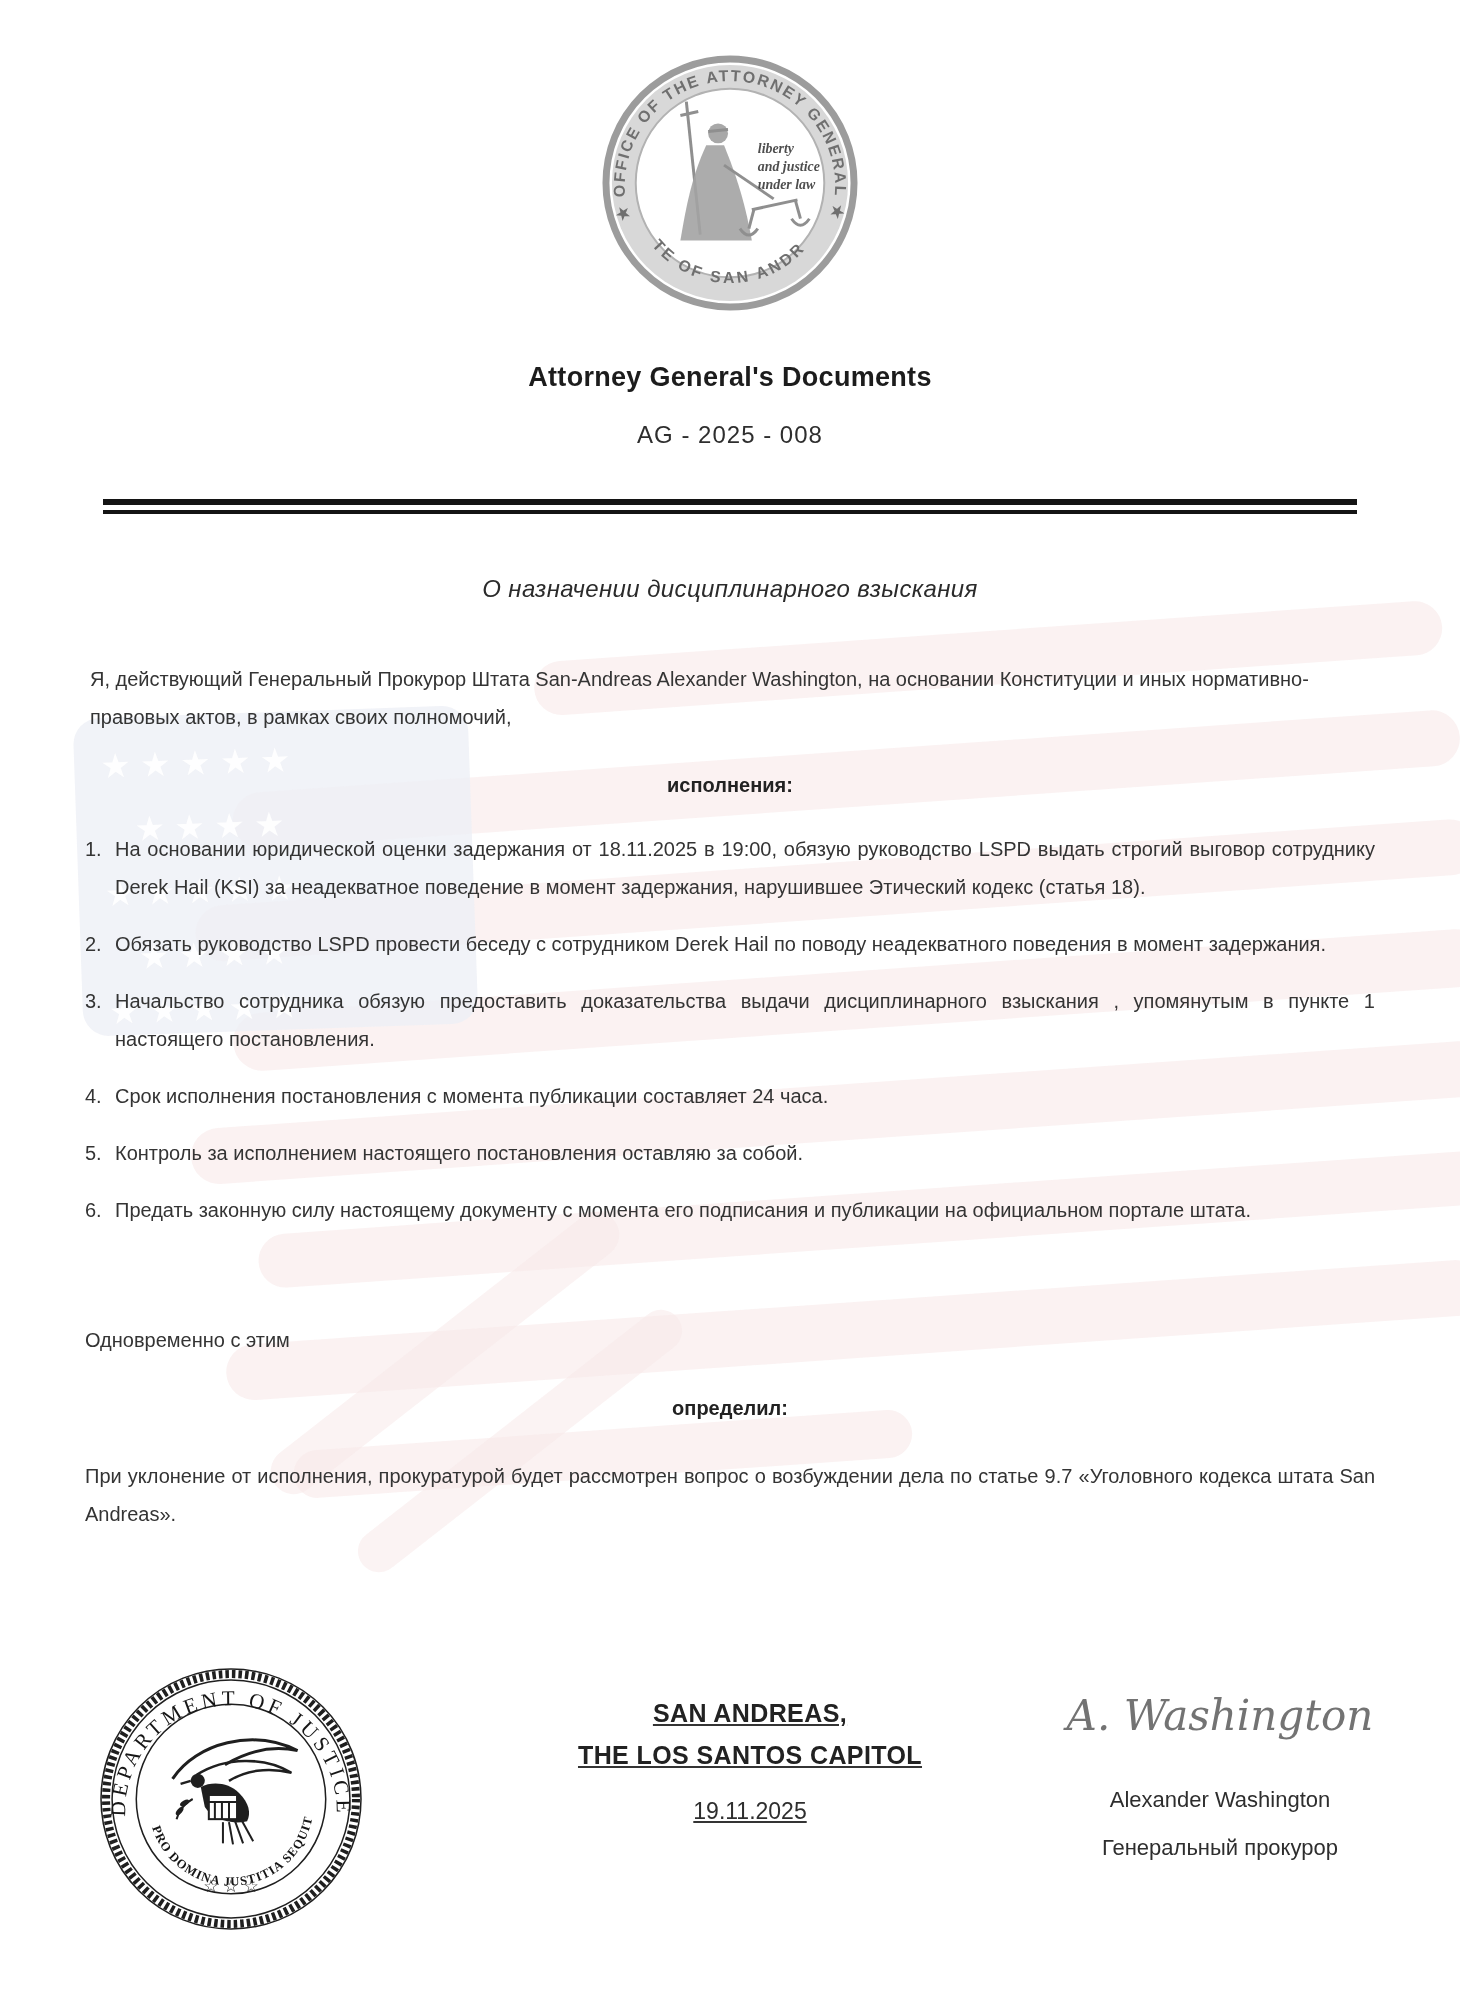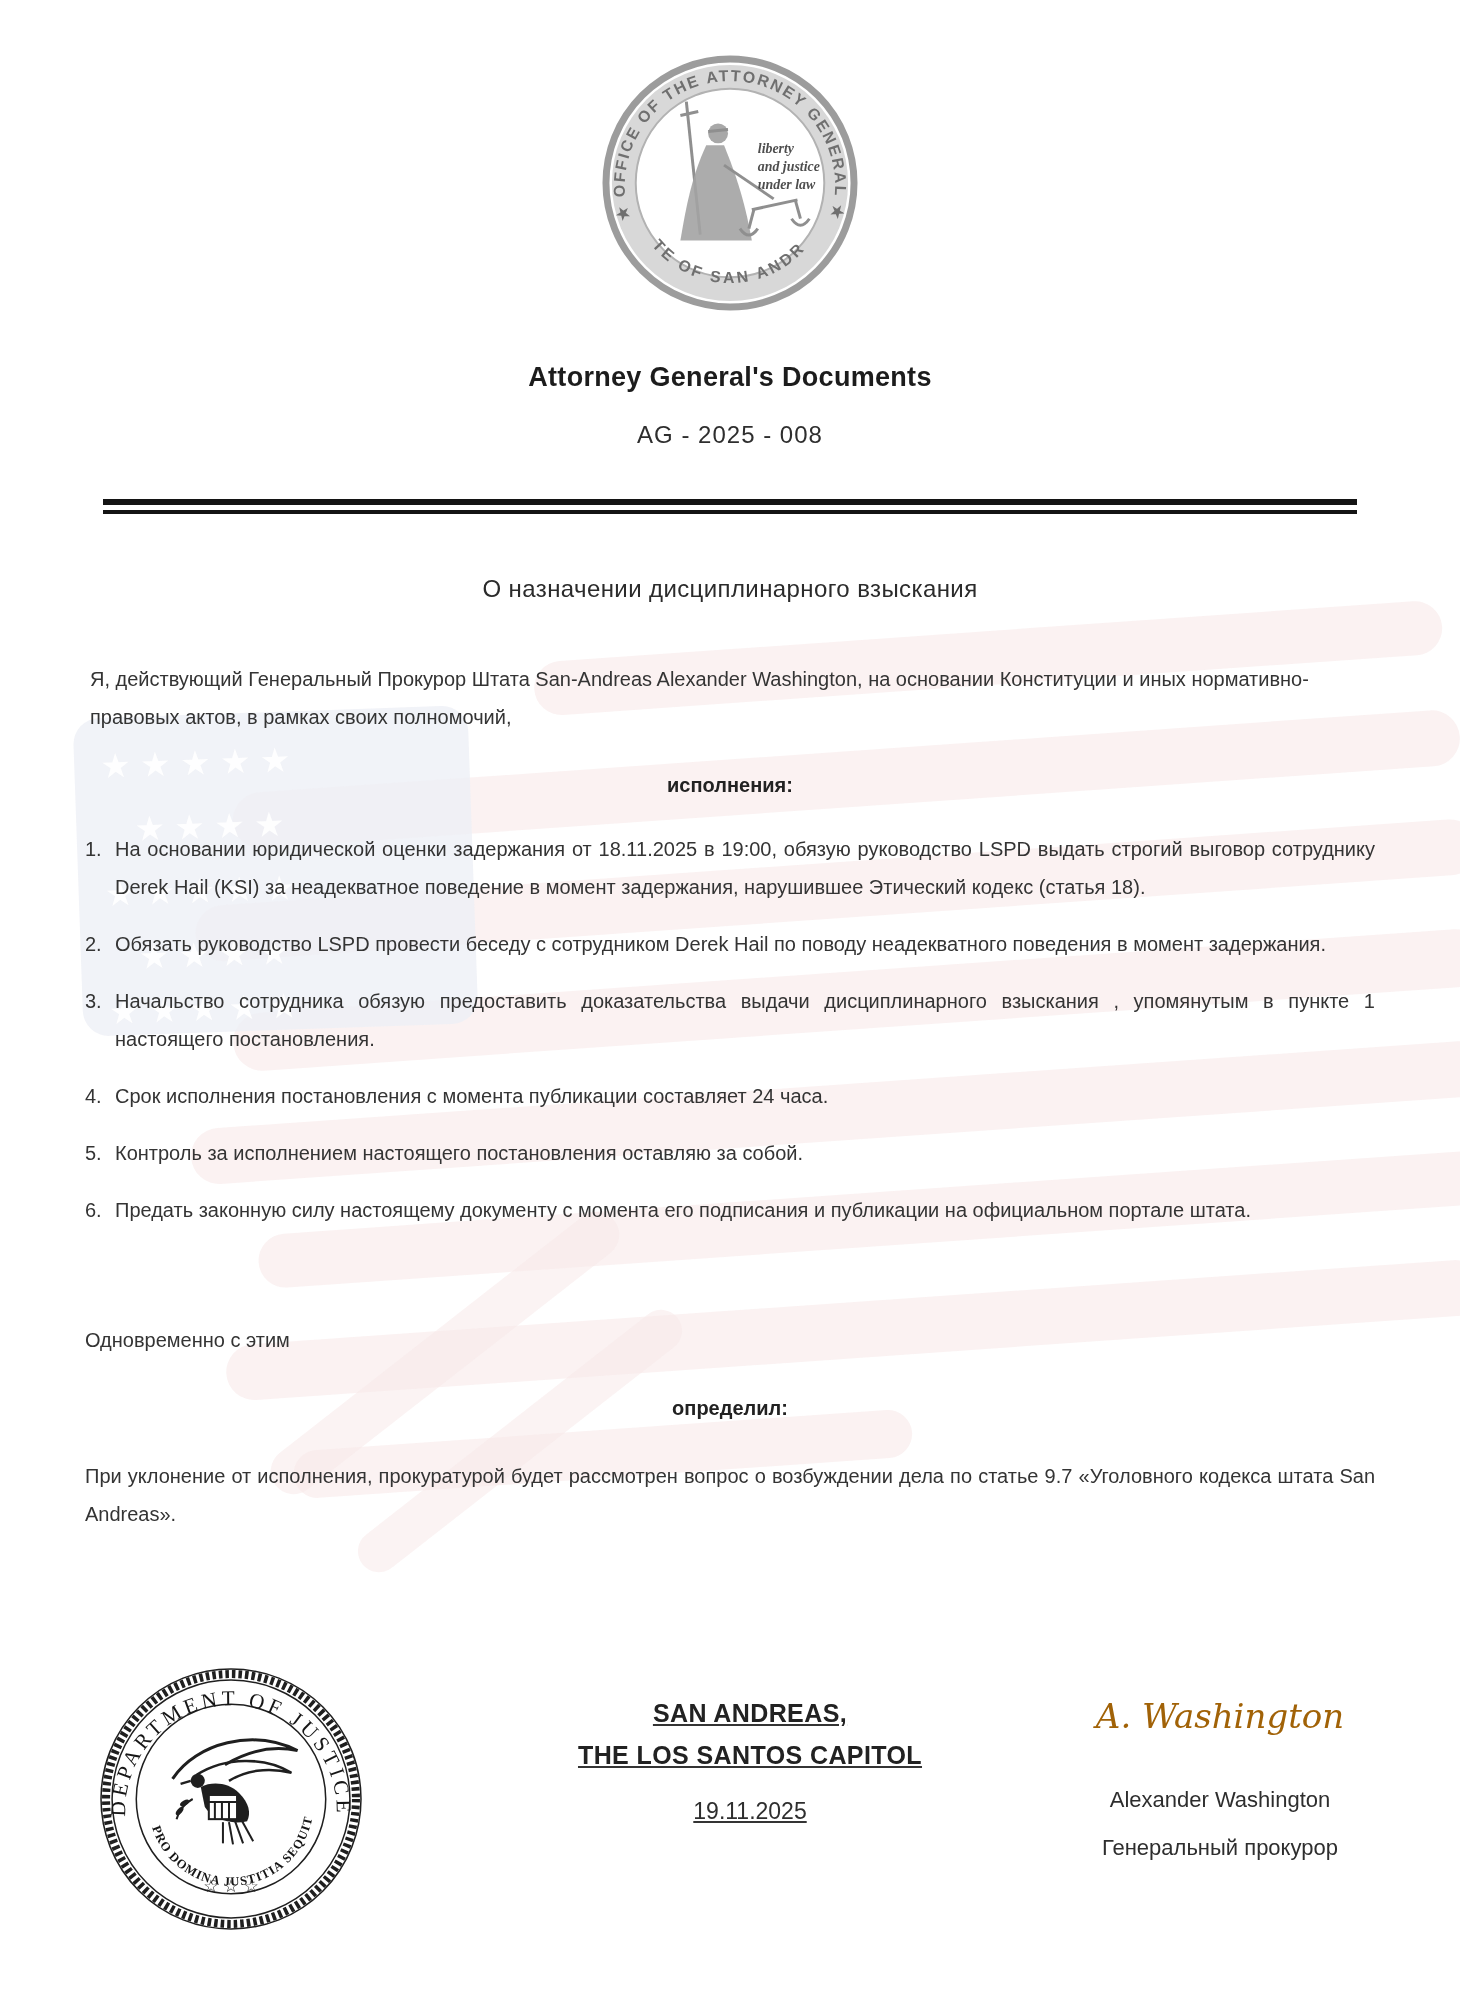--- a/index.html
+++ b/index.html
@@ -42,20 +42,21 @@
   }
 
   main { margin: 0 85px; font-size: 20px; line-height: 38px; }
   .subject {
     margin: 56px 0 8px 0;
     text-align: center;
     font-size: 24px;
     font-weight: 400;
     color: #2b2b2b;
     letter-spacing: 0.4px;
+    font-style: italic;
   }
   .preamble { margin: 52px 5px 4px 5px; }
   .section-label {
     margin: 30px 0 0 0;
     text-align: center;
     font-weight: 700;
     color: #222222;
   }
   ol.resolutions { list-style: none; margin: 26px 0 0 0; padding: 0 0 0 30px; }
   ol.resolutions li {
@@ -75,22 +76,22 @@
     font-weight: 700;
     color: #222222;
     line-height: 42px;
     letter-spacing: 0.4px;
   }
   .date-line { margin-top: 22px; font-size: 23px; color: #2e2e2e; }
   .sign-block { position: absolute; left: 1030px; top: 1686px; width: 380px; text-align: center; }
   .signature-script {
     font-family: "DejaVu Serif", serif;
     font-style: italic;
-    font-size: 34px;
-    color: #a16207;
+    font-size: 42px;
+    color: #737373;
     line-height: 60px;
     white-space: nowrap;
   }
   .signatory-name { margin-top: 41px; font-size: 22px; color: #2e2e2e; }
   .signatory-title { margin-top: 22px; font-size: 22px; color: #2e2e2e; }
 
   .seal-ring-text { fill: #6f6f6f; font-family: "Liberation Sans", sans-serif; font-weight: 700; }
   .seal-motto { fill: #4e4e4e; font-family: "Liberation Serif", serif; font-style: italic; font-weight: 700; }
   .doj-ring-text { fill: #161616; font-family: "Liberation Serif", serif; }
   .doj-motto { fill: #161616; font-family: "Liberation Serif", serif; font-weight: 700; }

